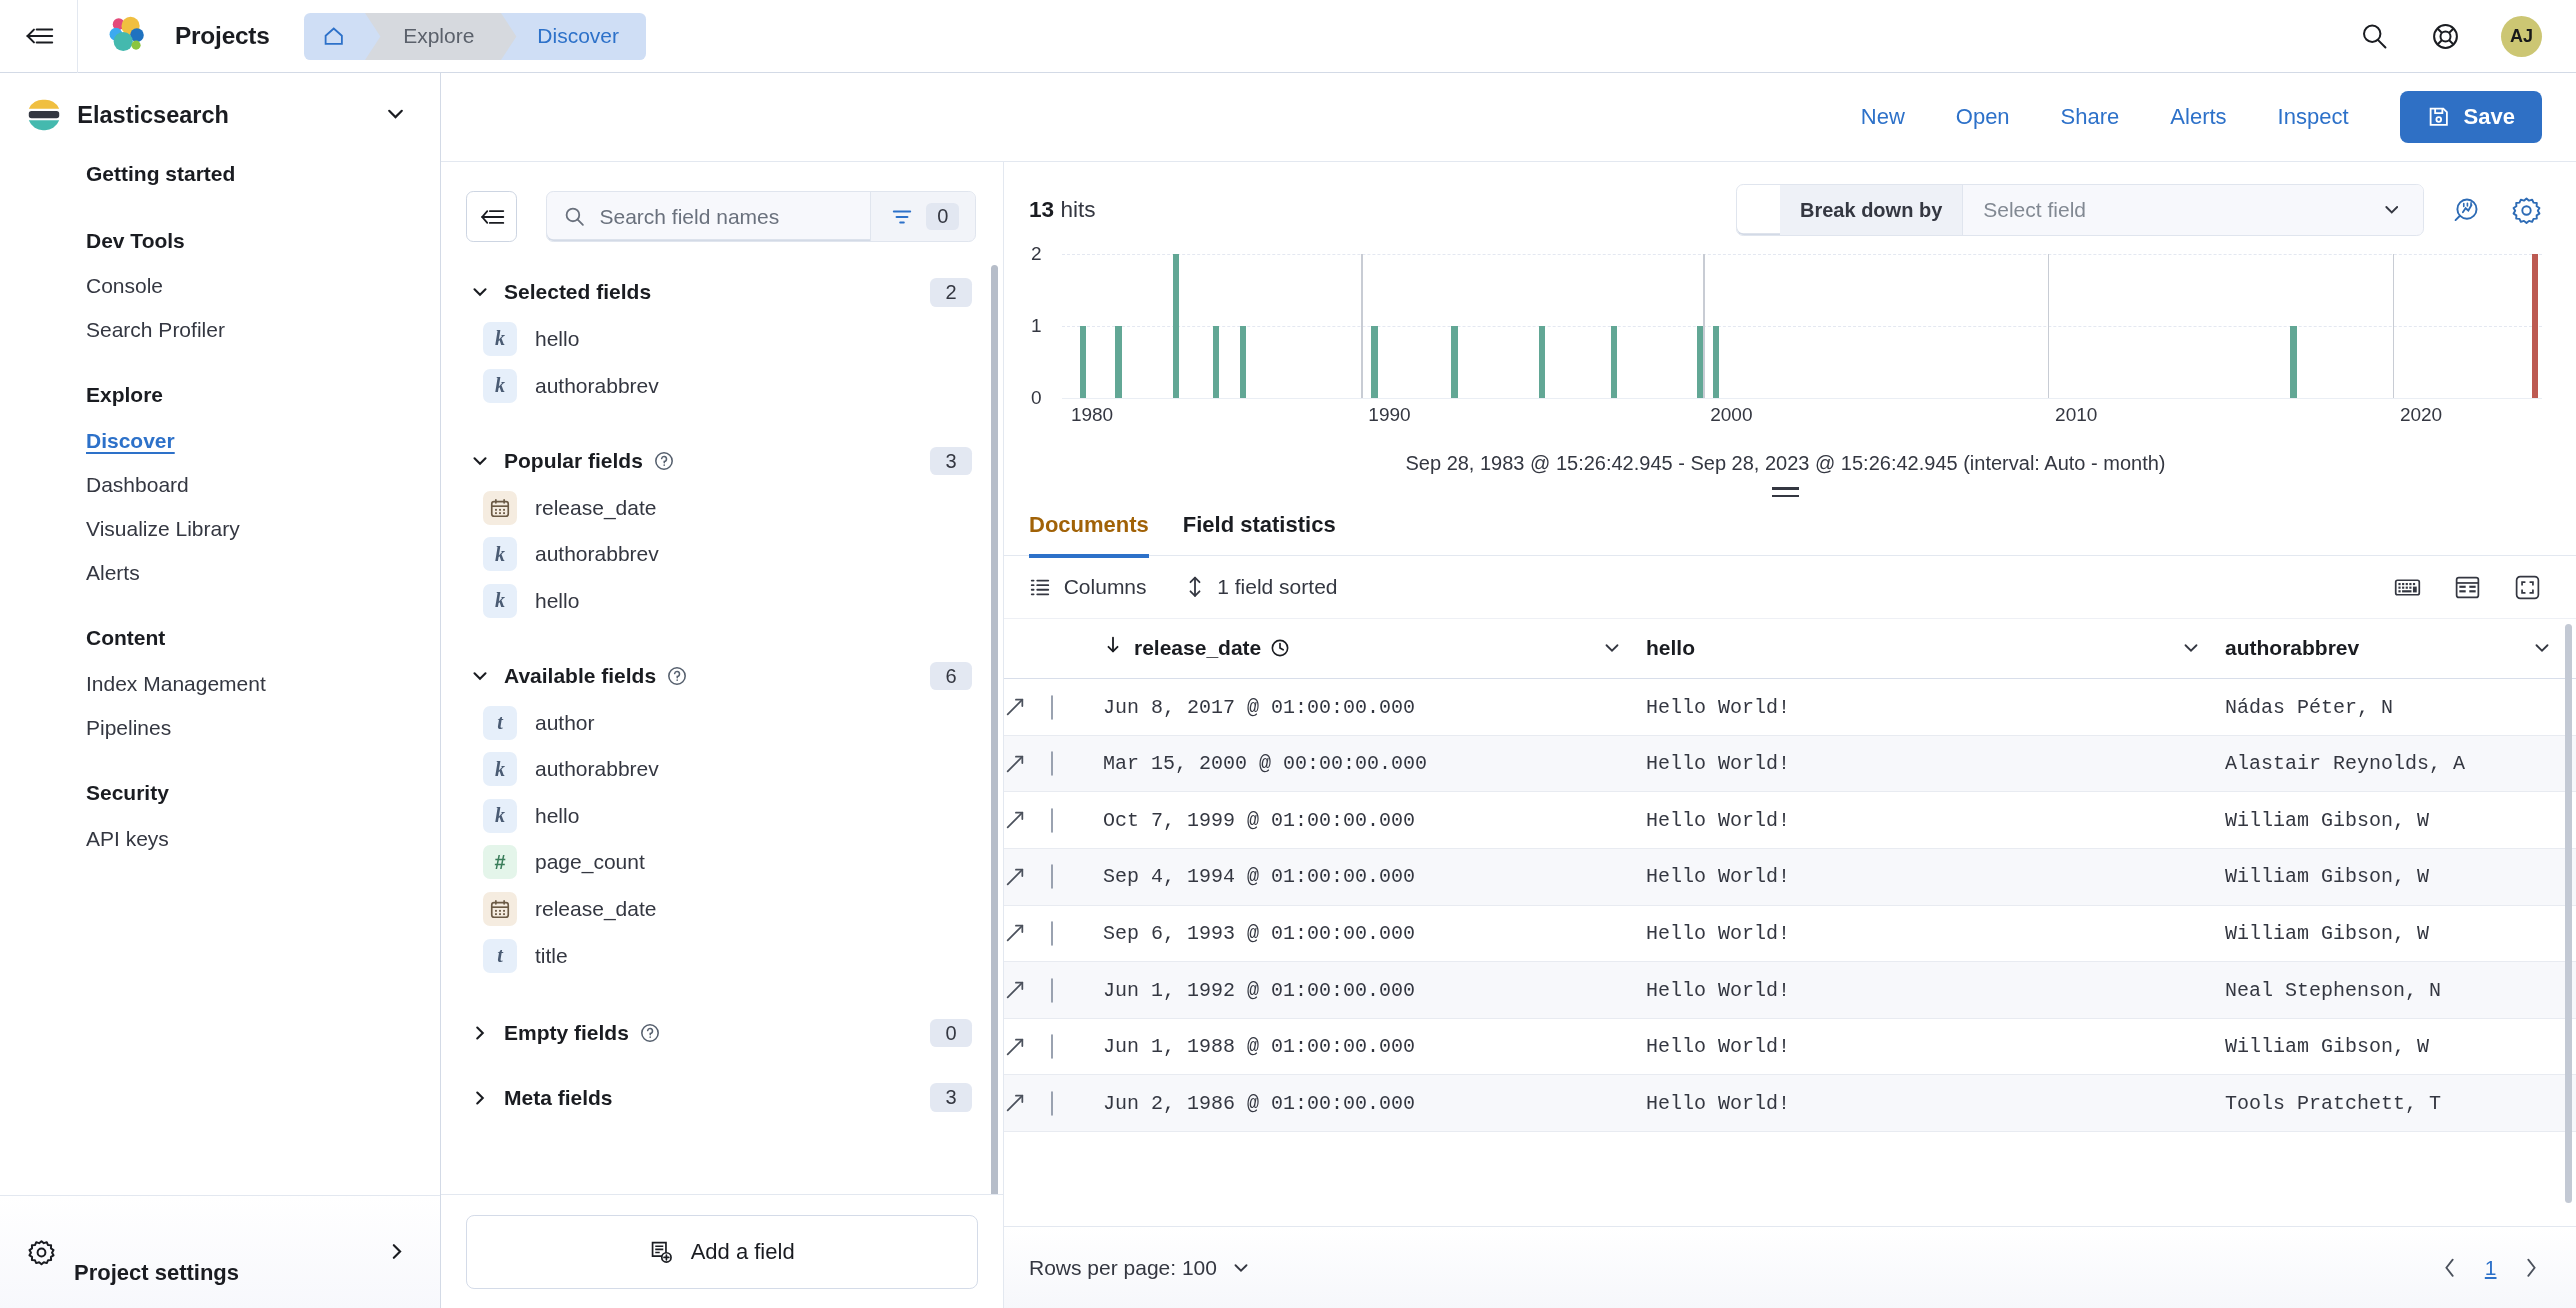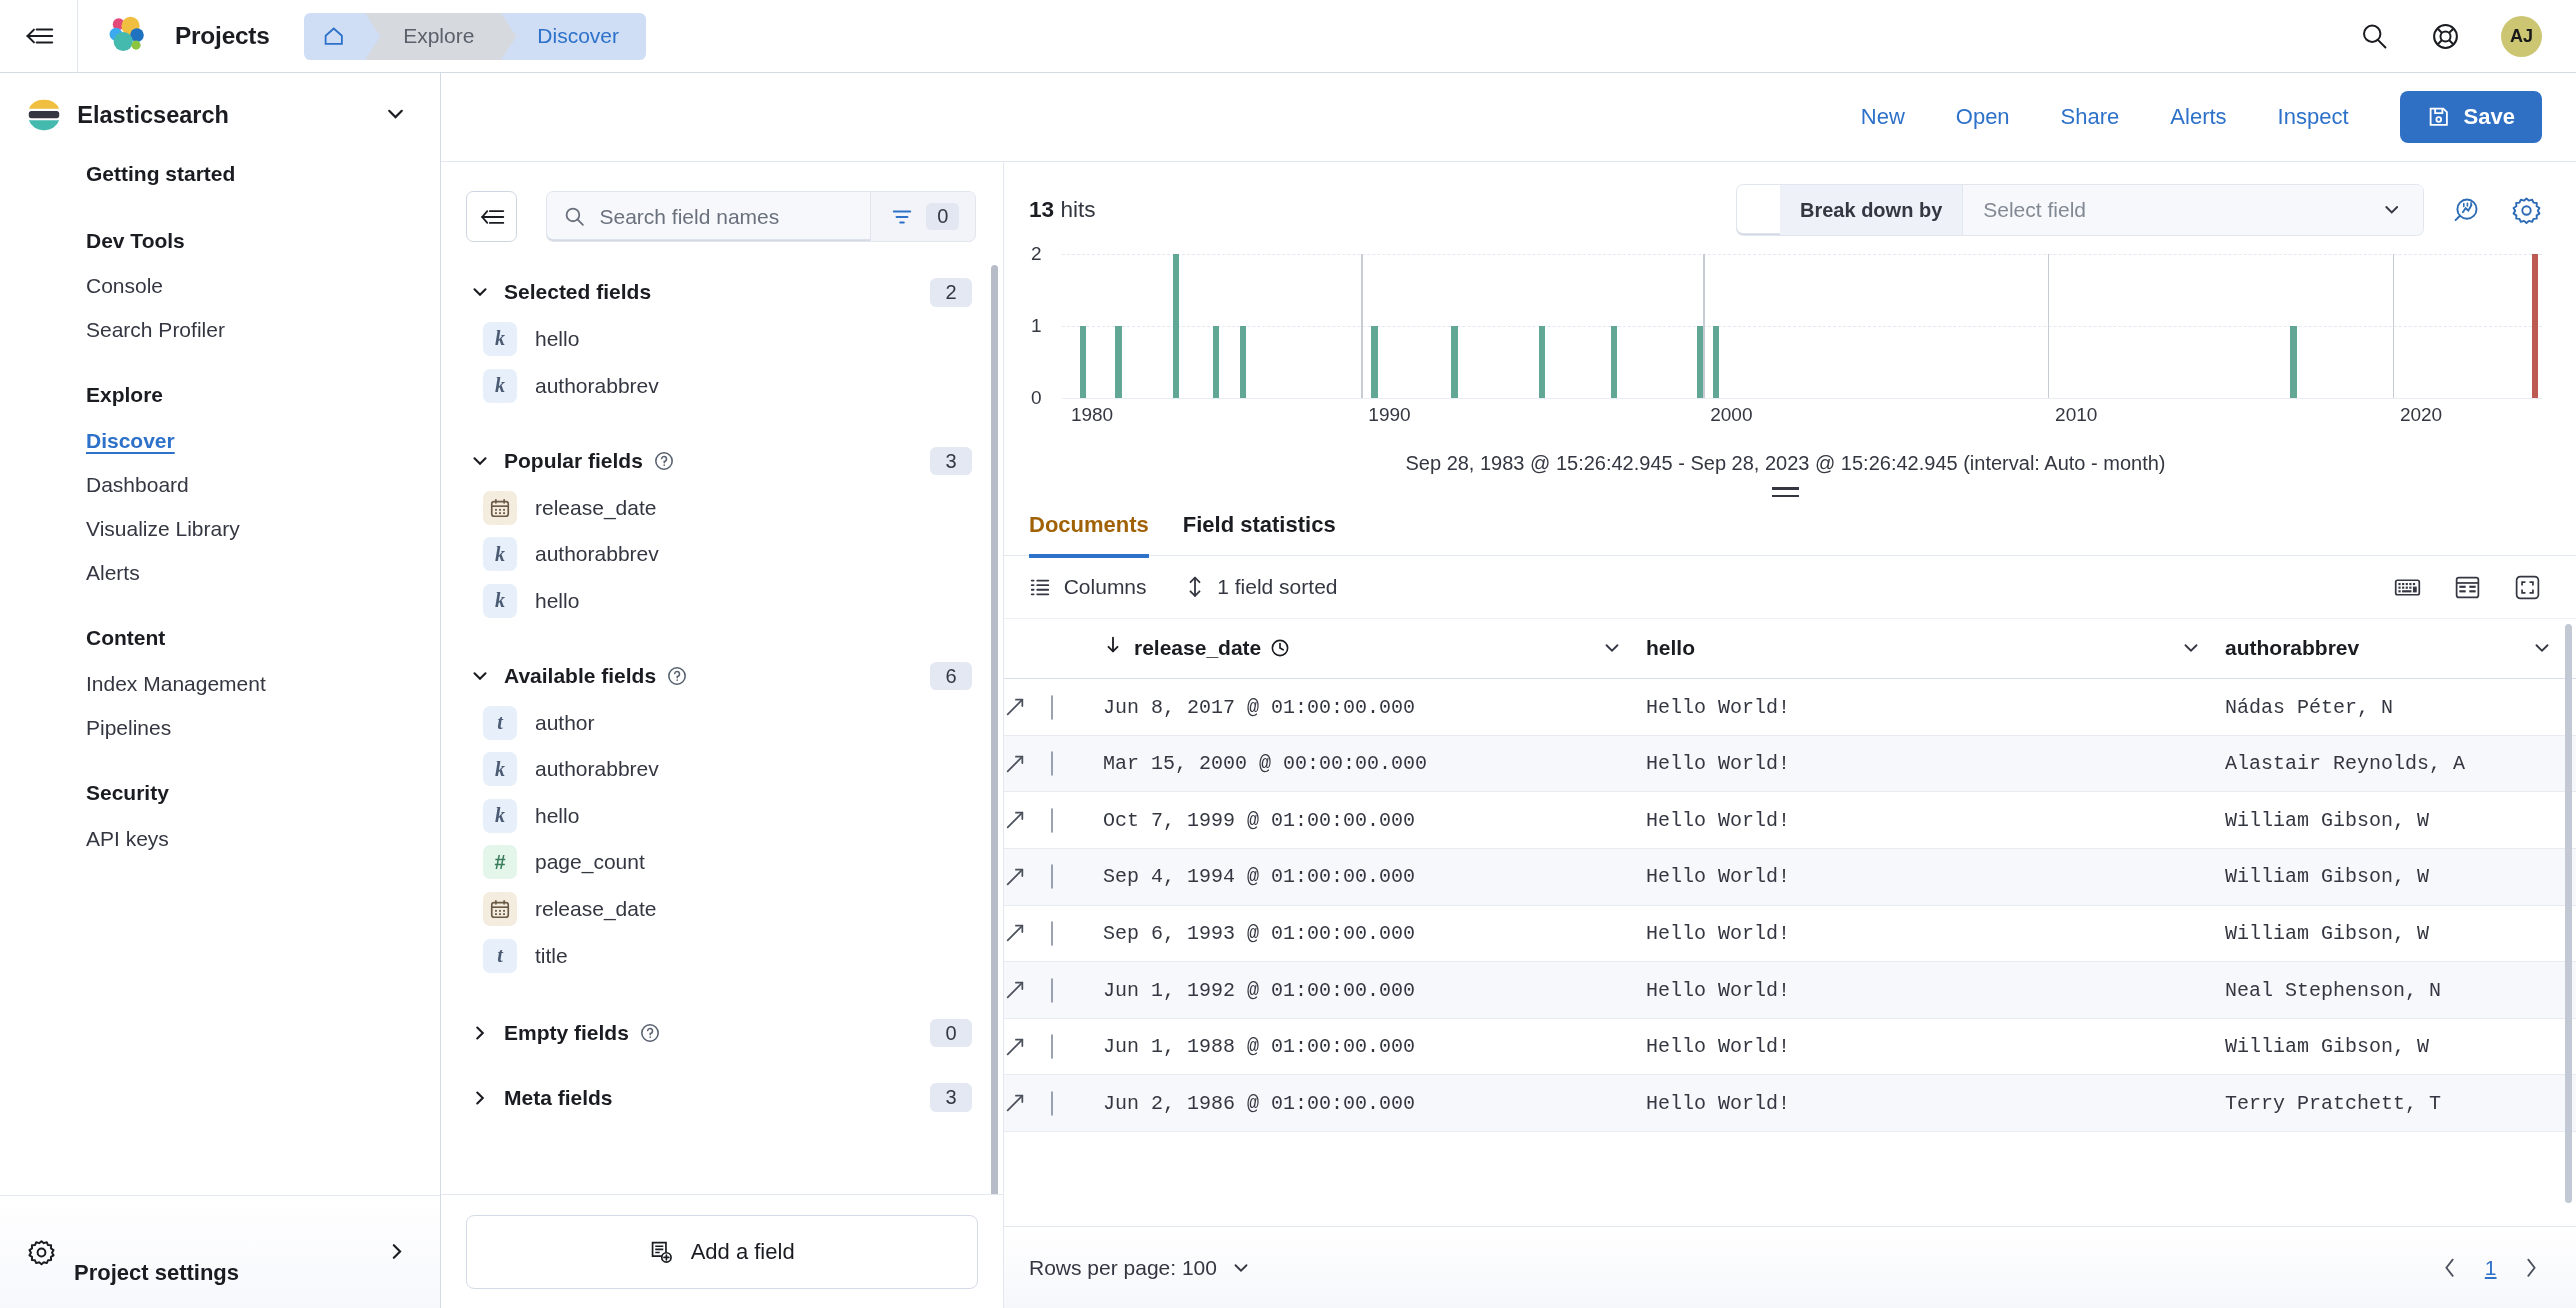--- a/index.html
+++ b/index.html
@@ -928,21 +928,21 @@
                       <span class="expand-ic">
                         <svg width="22" height="22" viewBox="0 0 24 24" fill="none" stroke="#4b515c" stroke-width="1.9" stroke-linecap="round" stroke-linejoin="round">
                           <path d="M4 20 L20 4"></path>
                           <path d="M13 4 H20 V11"></path>
                         </svg>
                       </span>
                     </td>
                     <td><span class="chk"></span></td>
                     <td>Jun 2, 1986 @ 01:00:00.000</td>
                     <td>Hello World!</td>
-                    <td>Terry Pratchett, T</td>
+                    <td>Tools Pratchett, T</td>
                   </tr>
                 </tbody>
             </table>
             <div class="vscroll-track" style="top:5.4px;height:579px"></div>
           </div>
 
           <div class="pager">
             <div class="rpp">
               <span>Rows per page: 100</span>
               <span style="display:flex">

